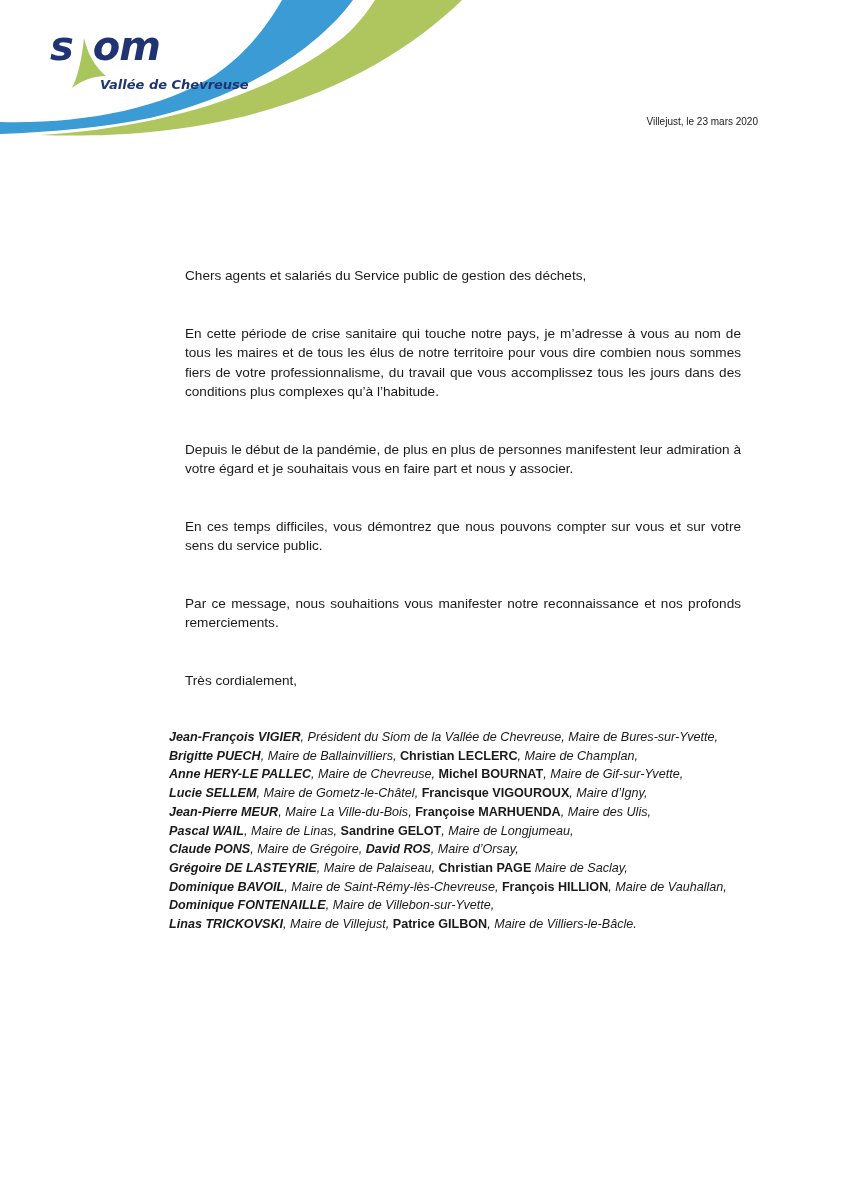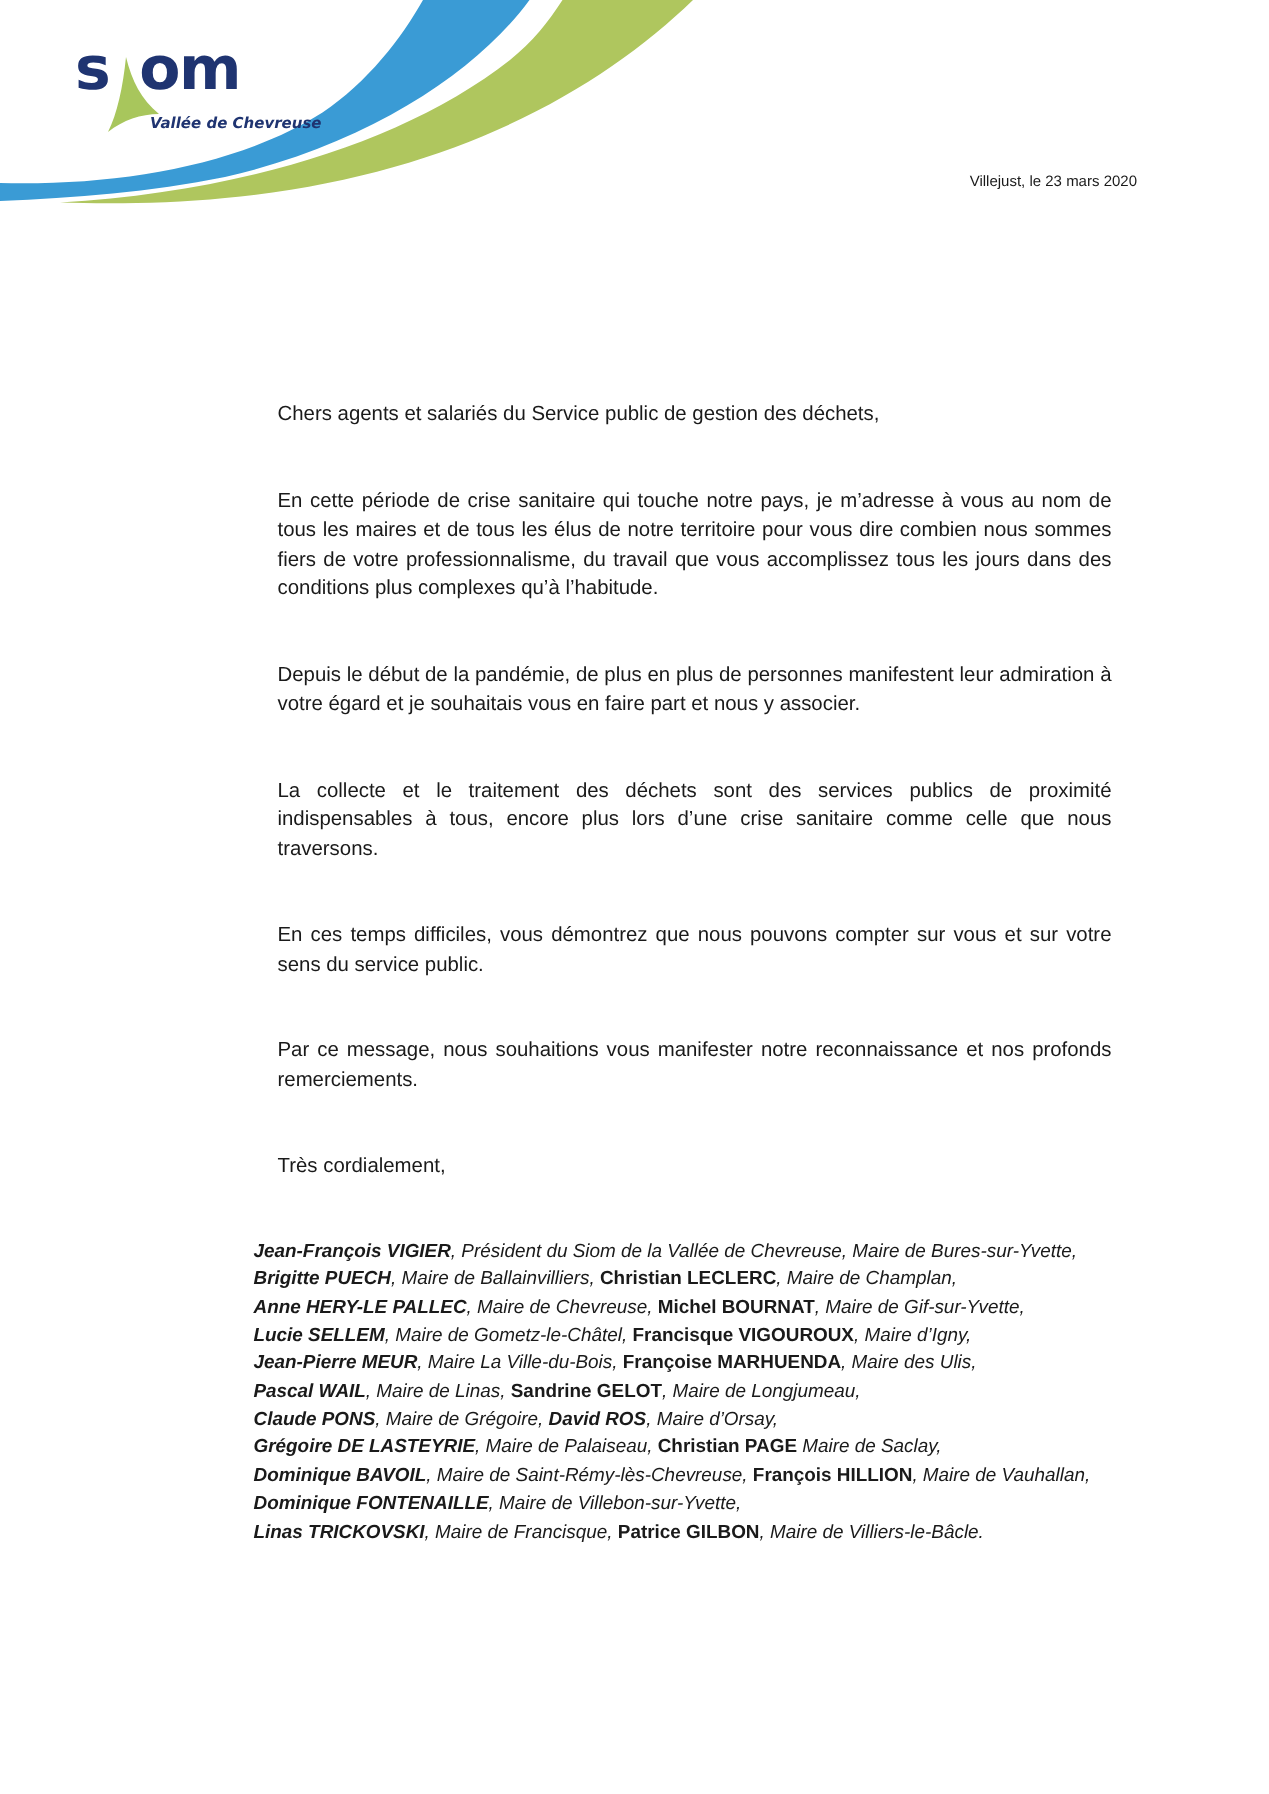--- a/index.html
+++ b/index.html
@@ -1,24 +1,24 @@
 <!DOCTYPE html>
 <html><head>
 <meta charset="utf-8">
 <style>
   html, body { margin: 0; padding: 0; background: #ffffff; }
   body { width: 846px; height: 1196px; position: relative; overflow: hidden;
          font-family: "Liberation Sans", "DejaVu Sans", sans-serif; color: #1a1a1a; }
   .swoosh { position: absolute; left: 0; top: 0; width: 846px; height: 150px; }
   .logo { position: absolute; left: 50px; top: 32px; width: 130px; height: 56px; }
   .logo-text { position: absolute; left: 0; top: -6px; font-family: "DejaVu Sans", sans-serif;
-               font-weight: bold; font-size: 40px; letter-spacing: -1px;
+               font-weight: bold; font-style: italic; font-size: 40px; letter-spacing: -1px;
                color: #1f3471; line-height: 1; }
   .logo-sub { position: absolute; left: 50px; top: 45px; font-family: "DejaVu Sans", sans-serif;
-              font-weight: bold; font-style: italic; font-size: 10px; color: #1f3471; white-space: nowrap; }
+              font-weight: bold; font-style: italic; font-size: 13px; color: #1f3471; white-space: nowrap; }
   .logo-tri { position: absolute; left: 14px; top: 4px; }
   .date { position: absolute; right: 88px; top: 116px; font-size: 10px; }
   .body { position: absolute; left: 169px; top: 250px; width: 588px; font-size: 13.6px; line-height: 19.5px; }
   .body p { margin: 16px; text-align: justify; }
   .greeting { margin-bottom: 38px !important; }
   .para { margin-bottom: 38px !important; }
   .closing { margin-bottom: 38px !important; }
   .sigs { font-size: 12.6px; line-height: 18.7px; margin-top: 0; }
   .sig-line { white-space: nowrap; }
   .sig-name { font-weight: bold; }
@@ -42,30 +42,29 @@
   </div>
   <div class="logo-sub">Vallée de Chevreuse</div>
 </div>
 
 <div class="date">Villejust, le 23 mars 2020</div>
 
 <div class="body">
   <p class="greeting">Chers agents et salariés du Service public de gestion des déchets,</p>
   <p class="para">En cette période de crise sanitaire qui touche notre pays, je m’adresse à vous au nom de tous les maires et de tous les élus de notre territoire pour vous dire combien nous sommes fiers de votre professionnalisme, du travail que vous accomplissez tous les jours dans des conditions plus complexes qu’à l’habitude.</p>
   <p class="para">Depuis le début de la pandémie, de plus en plus de personnes manifestent leur admiration à votre égard et je souhaitais vous en faire part et nous y associer.</p>
-  <p class="para">La collecte et le traitement des déchets sont des services publics de proximité indispensables à tous, encore plus lors d’une crise sanitaire comme celle que nous traversons.</p>
   <p class="para">En ces temps difficiles, vous démontrez que nous pouvons compter sur vous et sur votre sens du service public.</p>
   <p class="para">Par ce message, nous souhaitions vous manifester notre reconnaissance et nos profonds remerciements.</p>
   <p class="closing">Très cordialement,</p>
   <div class="sigs" id="sigs">
       <div class="sig-line"><span class="sig-name it">Jean-François VIGIER</span><span class="sig-role">, Président du Siom de la Vallée de Chevreuse, Maire de Bures-sur-Yvette,</span></div>
       <div class="sig-line"><span class="sig-name it">Brigitte PUECH</span><span class="sig-role">, Maire de Ballainvilliers, </span><span class="sig-name">Christian LECLERC</span><span class="sig-role">, Maire de Champlan,</span></div>
       <div class="sig-line"><span class="sig-name it">Anne HERY-LE PALLEC</span><span class="sig-role">, Maire de Chevreuse, </span><span class="sig-name">Michel BOURNAT</span><span class="sig-role">, Maire de Gif-sur-Yvette,</span></div>
       <div class="sig-line"><span class="sig-name it">Lucie SELLEM</span><span class="sig-role">, Maire de Gometz-le-Châtel, </span><span class="sig-name">Francisque VIGOUROUX</span><span class="sig-role">, Maire d’Igny,</span></div>
       <div class="sig-line"><span class="sig-name it">Jean-Pierre MEUR</span><span class="sig-role">, Maire La Ville-du-Bois, </span><span class="sig-name">Françoise MARHUENDA</span><span class="sig-role">, Maire des Ulis,</span></div>
       <div class="sig-line"><span class="sig-name it">Pascal WAIL</span><span class="sig-role">, Maire de Linas, </span><span class="sig-name">Sandrine GELOT</span><span class="sig-role">, Maire de Longjumeau,</span></div>
       <div class="sig-line"><span class="sig-name it">Claude PONS</span><span class="sig-role">, Maire de Grégoire, </span><span class="sig-name it">David ROS</span><span class="sig-role">, Maire d’Orsay,</span></div>
       <div class="sig-line"><span class="sig-name it">Grégoire DE LASTEYRIE</span><span class="sig-role">, Maire de Palaiseau, </span><span class="sig-name">Christian PAGE</span><span class="sig-role"> Maire de Saclay,</span></div>
       <div class="sig-line"><span class="sig-name it">Dominique BAVOIL</span><span class="sig-role">, Maire de Saint-Rémy-lès-Chevreuse, </span><span class="sig-name">François HILLION</span><span class="sig-role">, Maire de Vauhallan,</span></div>
       <div class="sig-line"><span class="sig-name it">Dominique FONTENAILLE</span><span class="sig-role">, Maire de Villebon-sur-Yvette,</span></div>
-      <div class="sig-line"><span class="sig-name it">Linas TRICKOVSKI</span><span class="sig-role">, Maire de Francisque, </span><span class="sig-name">Patrice GILBON</span><span class="sig-role">, Maire de Villiers-le-Bâcle.</span></div>
+      <div class="sig-line"><span class="sig-name it">Linas TRICKOVSKI</span><span class="sig-role">, Maire de Villejust, </span><span class="sig-name">Patrice GILBON</span><span class="sig-role">, Maire de Villiers-le-Bâcle.</span></div>
     </div>
 </div>
 
 </body></html>

